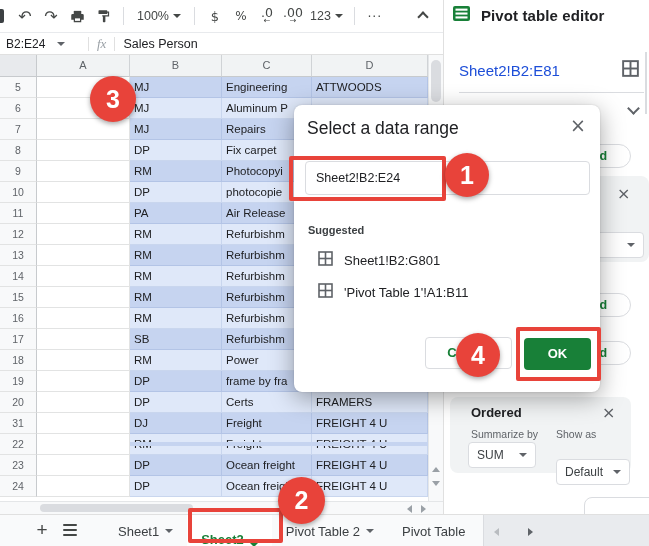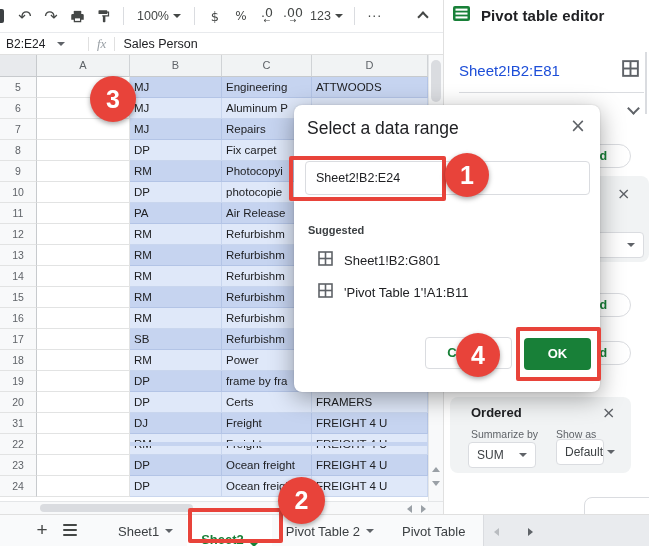--- a/index.html
+++ b/index.html
@@ -366,21 +366,21 @@
 
     <div id="ordered-card">
       <span id="ordered-title">Ordered</span>
       <span class="card-x" id="ordered-x">×</span>
       <span class="ord-label" style="left:21px;top:31px">Summarize by</span>
       <span class="ord-label" style="left:106px;top:31px">Show as</span>
       <div class="mini-select" style="left:18px;top:45px;width:68px">
         <span>SUM</span>
           <span class="caret" style="border-top-color:#5f6368"></span>
       </div>
-      <div class="mini-select" style="left:106px;top:42px;width:48px">
+      <div class="mini-select" style="left:106px;top:62px;width:74px">
         <span>Default</span>
           <span class="caret" style="border-top-color:#5f6368"></span>
       </div>
     </div>
     <div id="bottom-partial-card"></div>
   </div>
 
   <div id="dialog">
     <div id="dlg-title">Select a data range</div>
     <div id="dlg-close">×</div>

